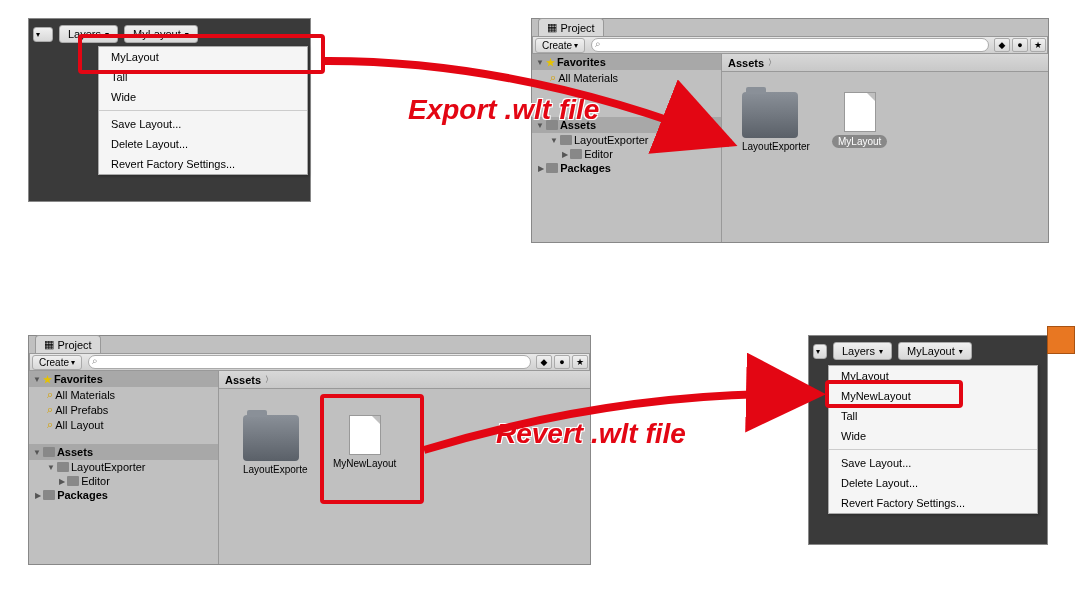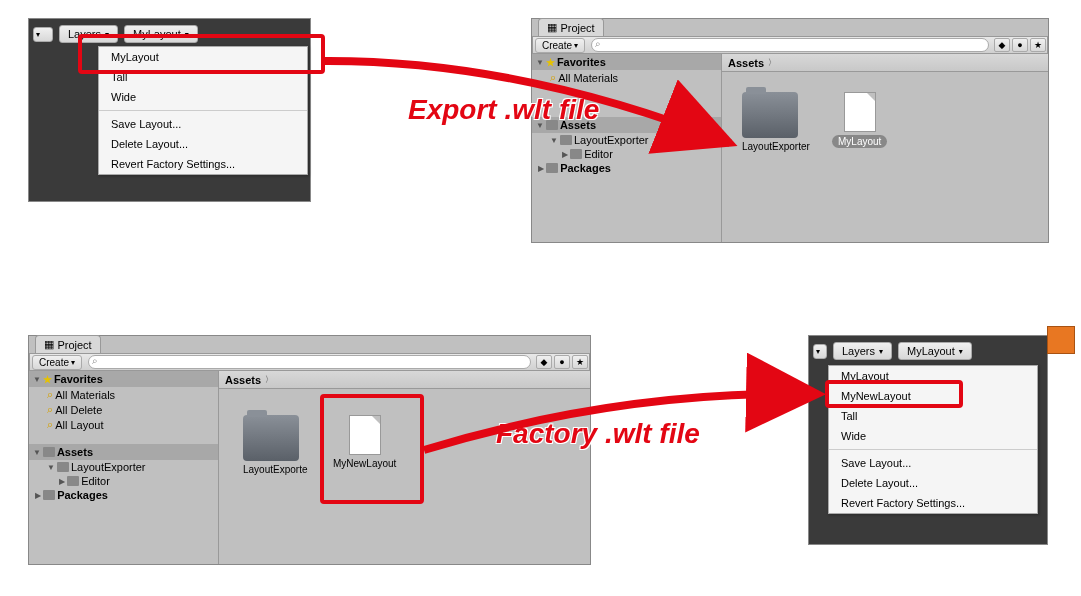--- a/index.html
+++ b/index.html
@@ -169,21 +169,21 @@
         <span class="tri">▼</span>
         <span class="star">★</span>
         <span>Favorites</span>
       </div>
     <div class="tree-item">
         <span class="mag">⌕</span>
         <span>All Materials</span>
       </div>
     <div class="tree-item">
         <span class="mag">⌕</span>
-        <span>All Delete</span>
+        <span>All Prefabs</span>
       </div>
     <div class="tree-item">
         <span class="mag">⌕</span>
         <span>All Layout</span>
       </div>
     <div class="tree-hdr" style="margin-top:12px;">
         <span class="tri">▼</span>
         <span class="folder-ico"></span>
         <span>Assets</span>
       </div>
@@ -237,21 +237,21 @@
   <div class="menu-item">MyNewLayout</div>
   <div class="menu-item">Tall</div>
   <div class="menu-item">Wide</div>
   <div class="menu-sep"></div>
   <div class="menu-item">Save Layout...</div>
   <div class="menu-item">Delete Layout...</div>
   <div class="menu-item">Revert Factory Settings...</div>
 </div>
 <div class="red-box" style="left:825px; top:380px; width:138px; height:28px;"></div>
 
-<div class="annot" style="left:496px; top:418px;">Factory .wlt file</div>
+<div class="annot" style="left:496px; top:418px;">Revert .wlt file</div>
 <div class="arrow" style="left:420px; top:380px; width:410px; height:80px;">
   <svg width="410" height="80">
     <defs>
         <marker id="ah2" markerWidth="12" markerHeight="12" refX="9" refY="5" orient="auto">
           <path d="M0,0 L10,5 L0,10 Z" fill="#e30613"></path>
         </marker>
       </defs>
     <path d="M4,70 Q 200,10 398,14" stroke="#e30613" stroke-width="8" fill="none" marker-end="url(#ah2)"></path>
   </svg>
 </div>

